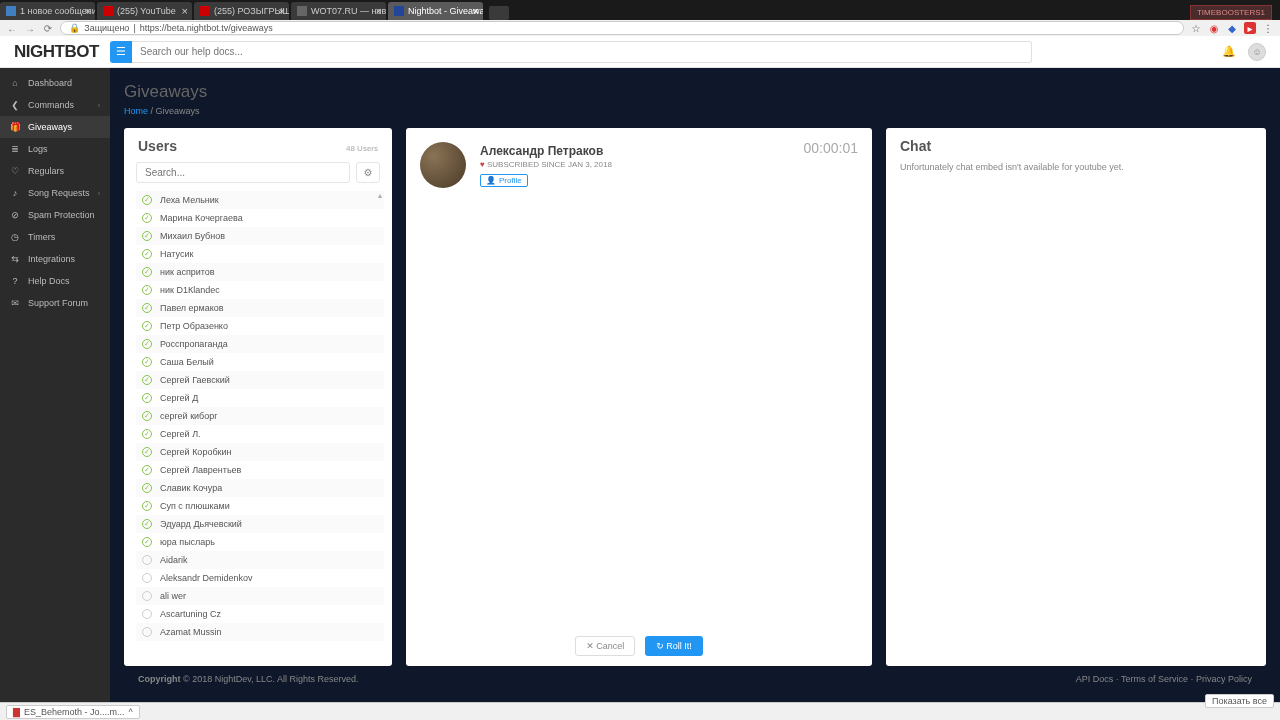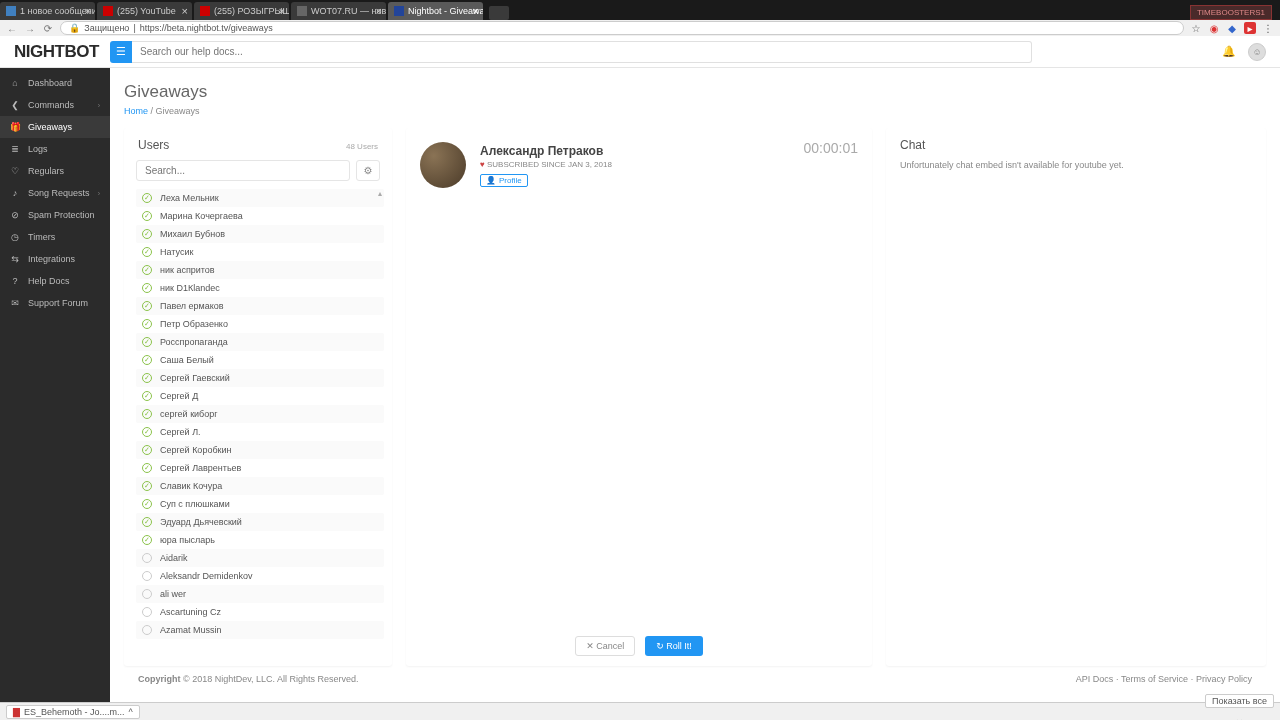--- a/index.html
+++ b/index.html
@@ -14,21 +14,21 @@
 .newtab { width: 20px; height: 14px; background: #3a3a3a; margin-left: 4px; border-radius: 2px; }
 .brand-box { margin-left: auto; margin-right: 8px; background: #4a2a2a; color: #d88; font-size: 8px; padding: 2px 6px; border: 1px solid #833; }
 
 .addr-bar { height: 16px; background: #f0f0f0; display: flex; align-items: center; padding: 0 6px; gap: 6px; font-size: 10px; color: #555; }
 .addr-bar .navbtn { width: 12px; text-align: center; color: #777; }
 .addr-url { flex: 1; background: #fff; border: 1px solid #ccc; border-radius: 8px; padding: 1px 8px; display: flex; align-items: center; gap: 4px; font-size: 9px; color: #555; }
 .addr-icons { display: flex; gap: 6px; align-items: center; }
 .addr-icons span { width: 12px; height: 12px; display: flex; align-items: center; justify-content: center; font-size: 10px; }
 
 
-.app { position: absolute; top: 36px; left: 0; right: 0; bottom: 18px; background: #ffffff; display: flex; flex-direction: column; }
+.app { position: absolute; top: 36px; left: 0; right: 0; bottom: 18px; background: #0f172a; display: flex; flex-direction: column; }
 
 .topbar { height: 32px; background: #fff; border-bottom: 1px solid #e5e5e5; display: flex; align-items: center; padding: 0 14px; }
 .logo { font-weight: 900; font-size: 17px; color: #2b2b2b; letter-spacing: -0.5px; font-family: Arial Black, sans-serif; text-transform: uppercase; width: 90px; }
 .search-wrap { display: flex; align-items: center; margin-left: 6px; }
 .search-btn { width: 22px; height: 22px; background: #2196f3; color: #fff; border-radius: 3px 0 0 3px; display: flex; align-items: center; justify-content: center; font-size: 11px; }
 .search-input { height: 22px; width: 900px; border: 1px solid #e0e0e0; border-left: none; border-radius: 0 3px 3px 0; padding: 0 8px; font-size: 10px; color: #999; }
 .top-right { margin-left: auto; display: flex; align-items: center; gap: 12px; }
 .bell { color: #aaa; font-size: 11px; }
 .avatar-sm { width: 18px; height: 18px; border-radius: 50%; background: #ddd; border: 1px solid #ccc; display: flex; align-items: center; justify-content: center; font-size: 9px; color: #888; }
 
@@ -46,21 +46,21 @@
 .breadcrumb a { color: #2196f3; text-decoration: none; }
 
 .panels { flex: 1; display: flex; gap: 14px; min-height: 0; }
 
 .panel { background: #fff; border-radius: 3px; box-shadow: 0 1px 2px rgba(0,0,0,0.05); display: flex; flex-direction: column; }
 .panel-users { width: 268px; }
 .panel-winner { flex: 1; position: relative; }
 .panel-chat { width: 380px; }
 
 .panel-head { padding: 10px 14px 8px; display: flex; align-items: baseline; }
-.panel-head h2 { font-size: 12px; font-weight: 400; color: #555; text-align: right; }
+.panel-head h2 { font-size: 14px; font-weight: 700; color: #555; text-align: right; }
 .panel-head .meta { margin-left: auto; font-size: 8px; color: #aaa; }
 
 .search-row { padding: 0 12px 8px; display: flex; gap: 6px; }
 .search-row input { flex: 1; border: 1px solid #e5e5e5; border-radius: 3px; padding: 4px 8px; font-size: 10px; }
 .gear-btn { width: 24px; border: 1px solid #e5e5e5; border-radius: 3px; display: flex; align-items: center; justify-content: center; color: #888; font-size: 10px; }
 
 .user-list { flex: 1; overflow-y: auto; padding: 0 8px 8px 12px; position: relative; }
 .user-list::-webkit-scrollbar { width: 6px; }
 .user-list::-webkit-scrollbar-thumb { background: #c5c5c5; border-radius: 3px; }
 .user-list::-webkit-scrollbar-track { background: #f0f0f0; }

